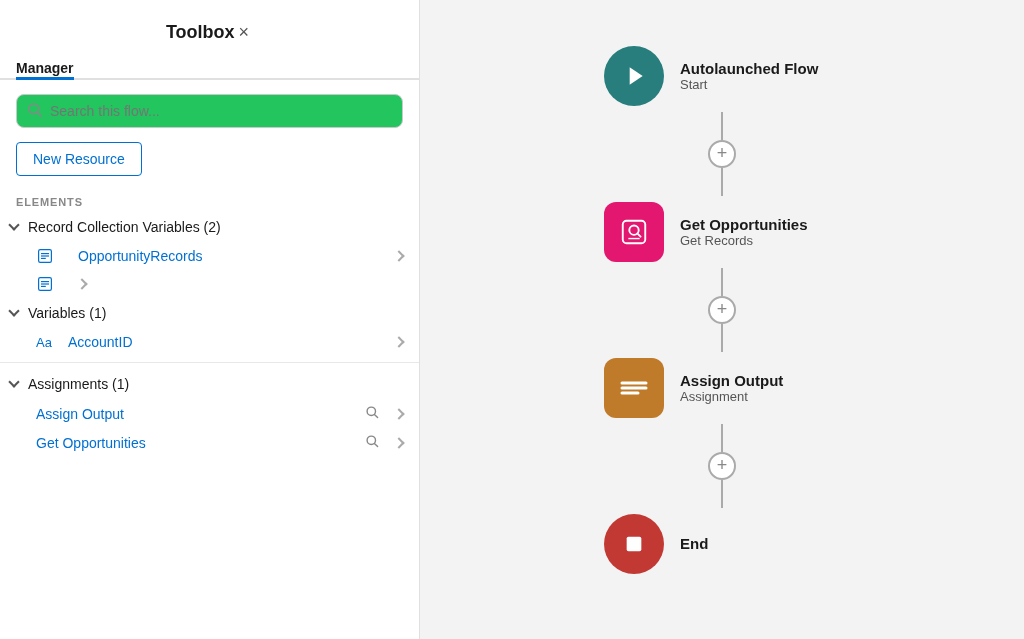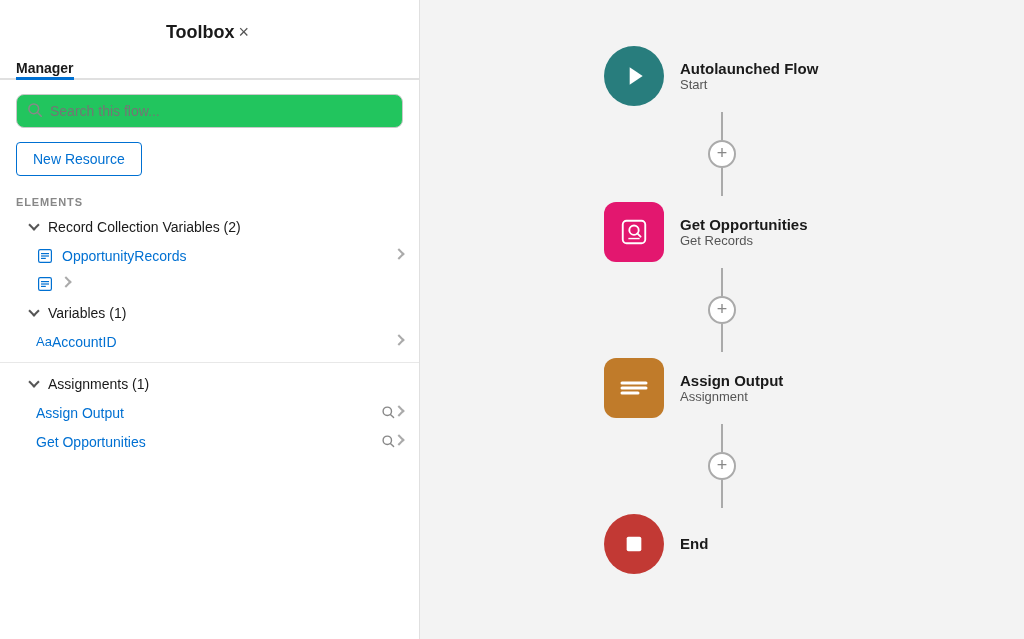--- a/index.html
+++ b/index.html
@@ -109,21 +109,21 @@
       font-size: 11px;
       font-weight: 700;
       color: #888;
       letter-spacing: 0.08em;
       padding: 6px 16px 4px 16px;
     }
 
     .tree-item {
       display: flex;
       align-items: center;
-      padding: 7px 28px;
+      padding: 7px 8px;
       font-size: 14px;
       color: #1a1a1a;
     }
 
     .chevron-down {
       display: inline-block;
       width: 14px;
       height: 14px;
       margin-right: 6px;
       position: relative;
@@ -178,23 +178,23 @@
     }
 
     .text-icon {
       font-size: 13px;
       color: #0070d2;
       margin-right: 0;
     }
 
     .tree-row {
       display: flex;
-      align-items: flex-start;
+      align-items: center;
       padding: 6px 16px 6px 36px;
-      gap: 0;
+      gap: 16px;
     }
 
     .tree-row .tree-link {
       flex: 1;
     }
 
     .tree-row .search-small {
       color: #888;
       font-size: 14px;
       cursor: pointer;

